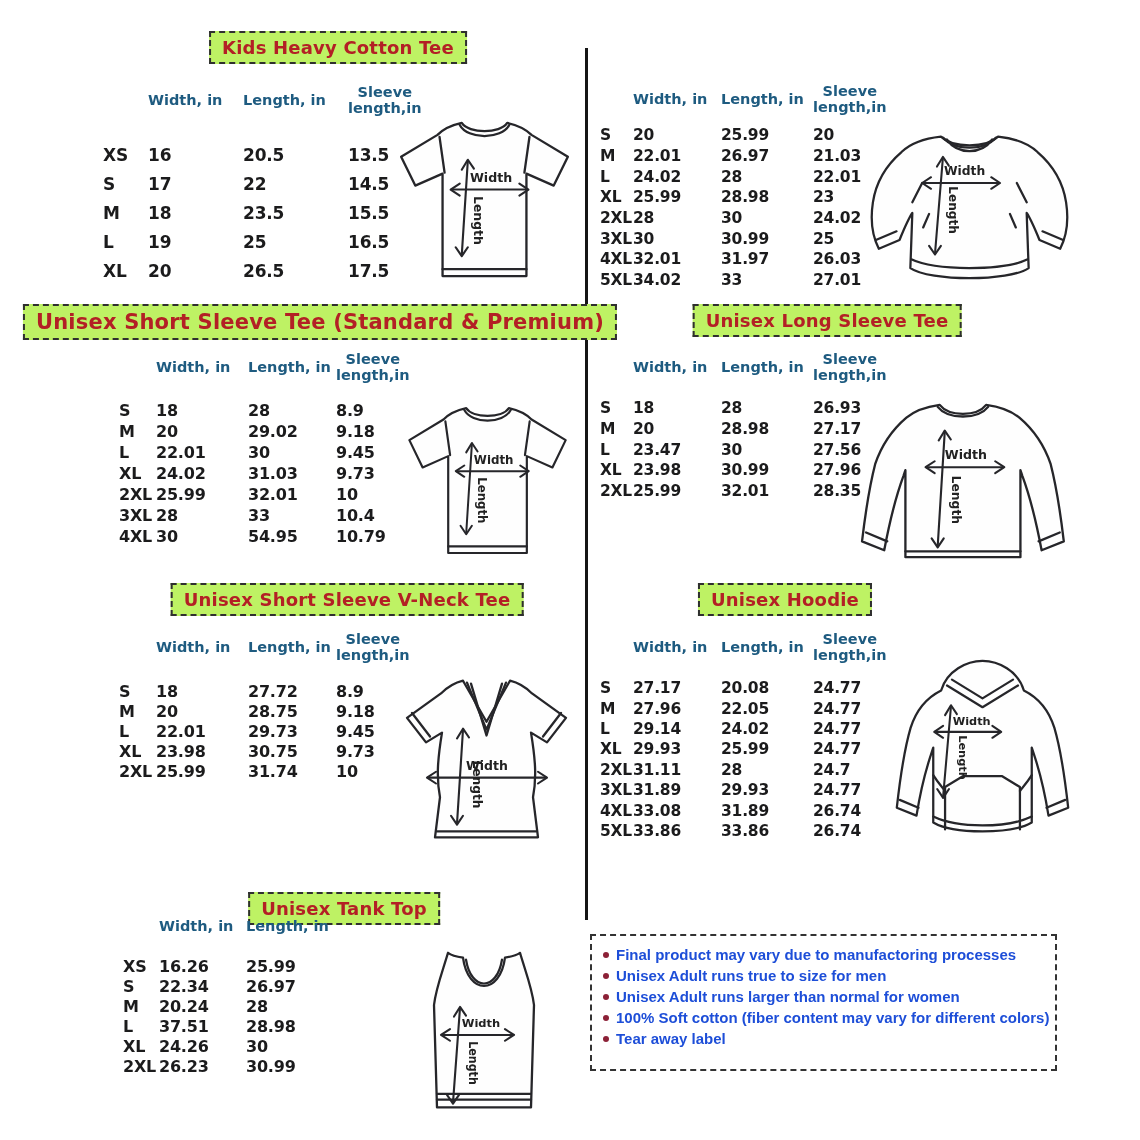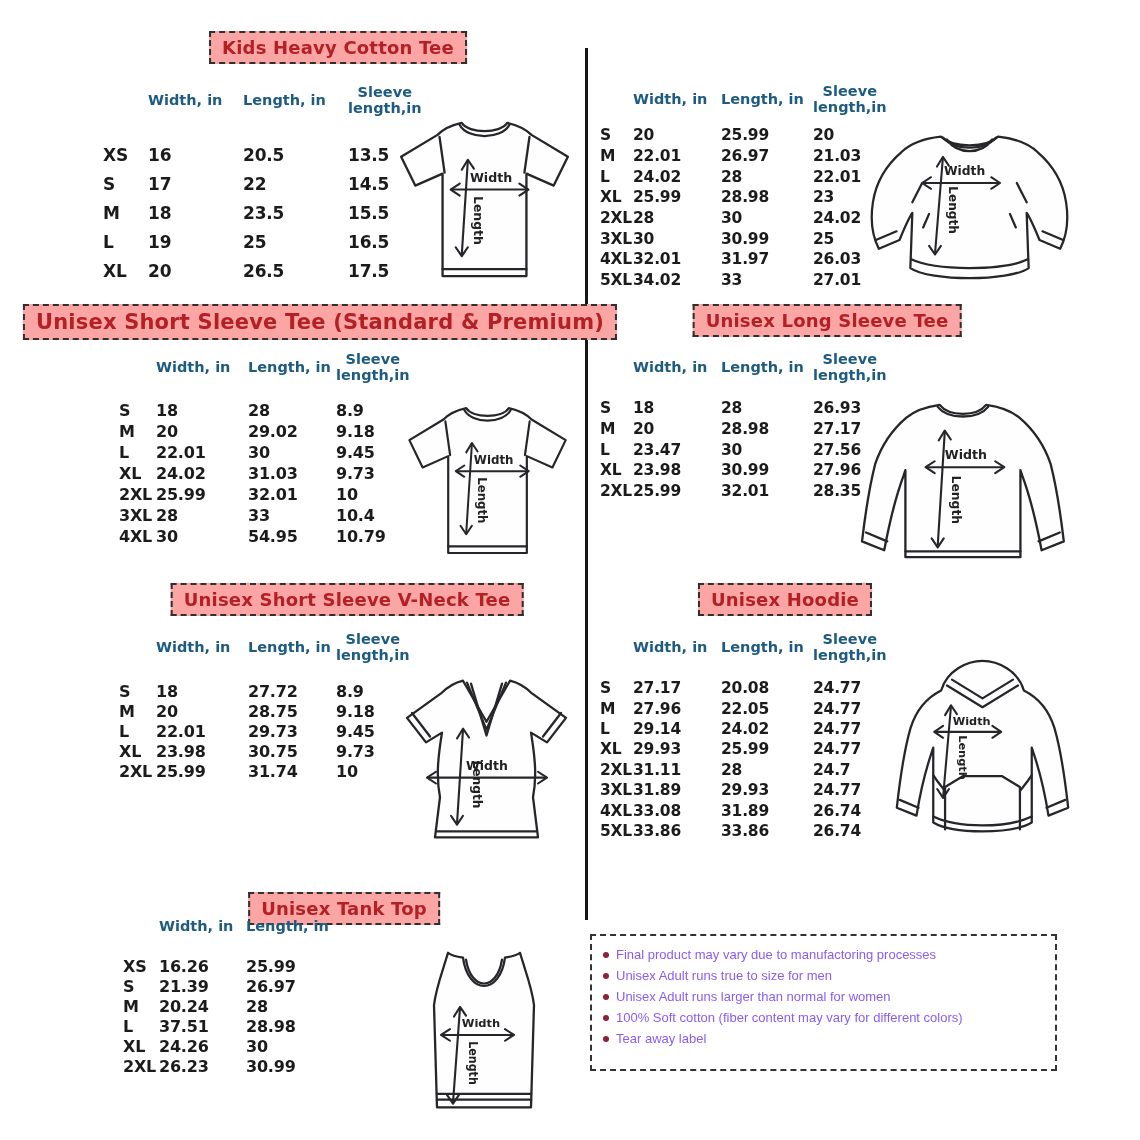--- a/index.html
+++ b/index.html
@@ -2,21 +2,21 @@
 <html><head>
 <meta charset="utf-8">
 <style>
   *{margin:0;padding:0;box-sizing:border-box}
   html,body{background:#ffffff}
   body{width:1140px;height:1140px;font-family:"DejaVu Sans",sans-serif}
   #canvas{position:relative;width:1140px;height:1140px;background:#fff;overflow:hidden}
 
   .divider{position:absolute;left:585px;top:48px;width:3px;height:872px;background:#161616}
 
-  .title-box{position:absolute;transform:translateX(-50%);border:2px dashed #2f2f2f;background:#fca5a5;
+  .title-box{position:absolute;transform:translateX(-50%);border:2px dashed #2f2f2f;background:#bef264;
     padding:4px 11px;white-space:nowrap;font-weight:bold;font-size:18px;color:#b32025;letter-spacing:0.2px}
   #ttl-std{font-size:21px}
 
   .size-table{position:absolute}
   .trow{display:grid;align-items:center}
   .thead{align-items:center}
   .hcell{color:#1e5b80;font-weight:bold;font-size:14.5px;line-height:1.1;padding-left:3px}
   .hcell .hinner{display:inline-block;text-align:center;white-space:pre-line}
   .scell,.vcell{font-weight:bold;color:#1b1b1c;padding-left:3px;letter-spacing:-0.2px}
 
@@ -60,21 +60,21 @@
   #g-vneck{left:397px;top:667px;width:180px;height:186px}
   #g-tank{left:419px;top:947px;width:130px;height:174px}
   #g-crew{left:866px;top:125px;width:207px;height:174px}
   #g-ls{left:859px;top:393px;width:227px;height:183px}
   #g-hood{left:884px;top:655px;width:197px;height:202px}
 
   .notes{position:absolute;left:590px;top:934px;width:467px;height:137px;border:2px dashed #333;
     background:#fff;padding:8px 6px 0 9px}
   .note{display:flex;align-items:center;height:21px}
   .bullet{width:6px;height:6px;border-radius:50%;background:#8c2137;margin:0 7px 0 2px;flex:none}
-  .ntext{font-family:"Liberation Sans",sans-serif;font-weight:normal;font-size:13px;color:#8b5cf6;white-space:nowrap}
+  .ntext{font-family:"Liberation Sans",sans-serif;font-weight:bold;font-size:15px;color:#1d4ed8;white-space:nowrap}
 </style>
 </head>
 <body>
 
 <div id="canvas">
 
   <div class="divider"></div>
 
   <div class="title-box" id="ttl-kids" style="left:338px;top:31px"><span>Kids Heavy Cotton Tee</span></div>
   <div class="title-box" id="ttl-std" style="left:320px;top:304px"><span>Unisex Short Sleeve Tee (Standard &amp; Premium)</span></div>
@@ -218,21 +218,21 @@
         <div class="hcell"><span class="hinner">Width, in</span></div>
         <div class="hcell"><span class="hinner">Length, in</span></div>
       </div>
       <div class="trow">
         <div class="scell"><span class="hinner">XS</span></div>
         <div class="vcell"><span class="hinner">16.26</span></div>
         <div class="vcell"><span class="hinner">25.99</span></div>
       </div>
       <div class="trow">
         <div class="scell"><span class="hinner">S</span></div>
-        <div class="vcell"><span class="hinner">21.39</span></div>
+        <div class="vcell"><span class="hinner">22.34</span></div>
         <div class="vcell"><span class="hinner">26.97</span></div>
       </div>
       <div class="trow">
         <div class="scell"><span class="hinner">M</span></div>
         <div class="vcell"><span class="hinner">20.24</span></div>
         <div class="vcell"><span class="hinner">28</span></div>
       </div>
       <div class="trow">
         <div class="scell"><span class="hinner">L</span></div>
         <div class="vcell"><span class="hinner">37.51</span></div>

